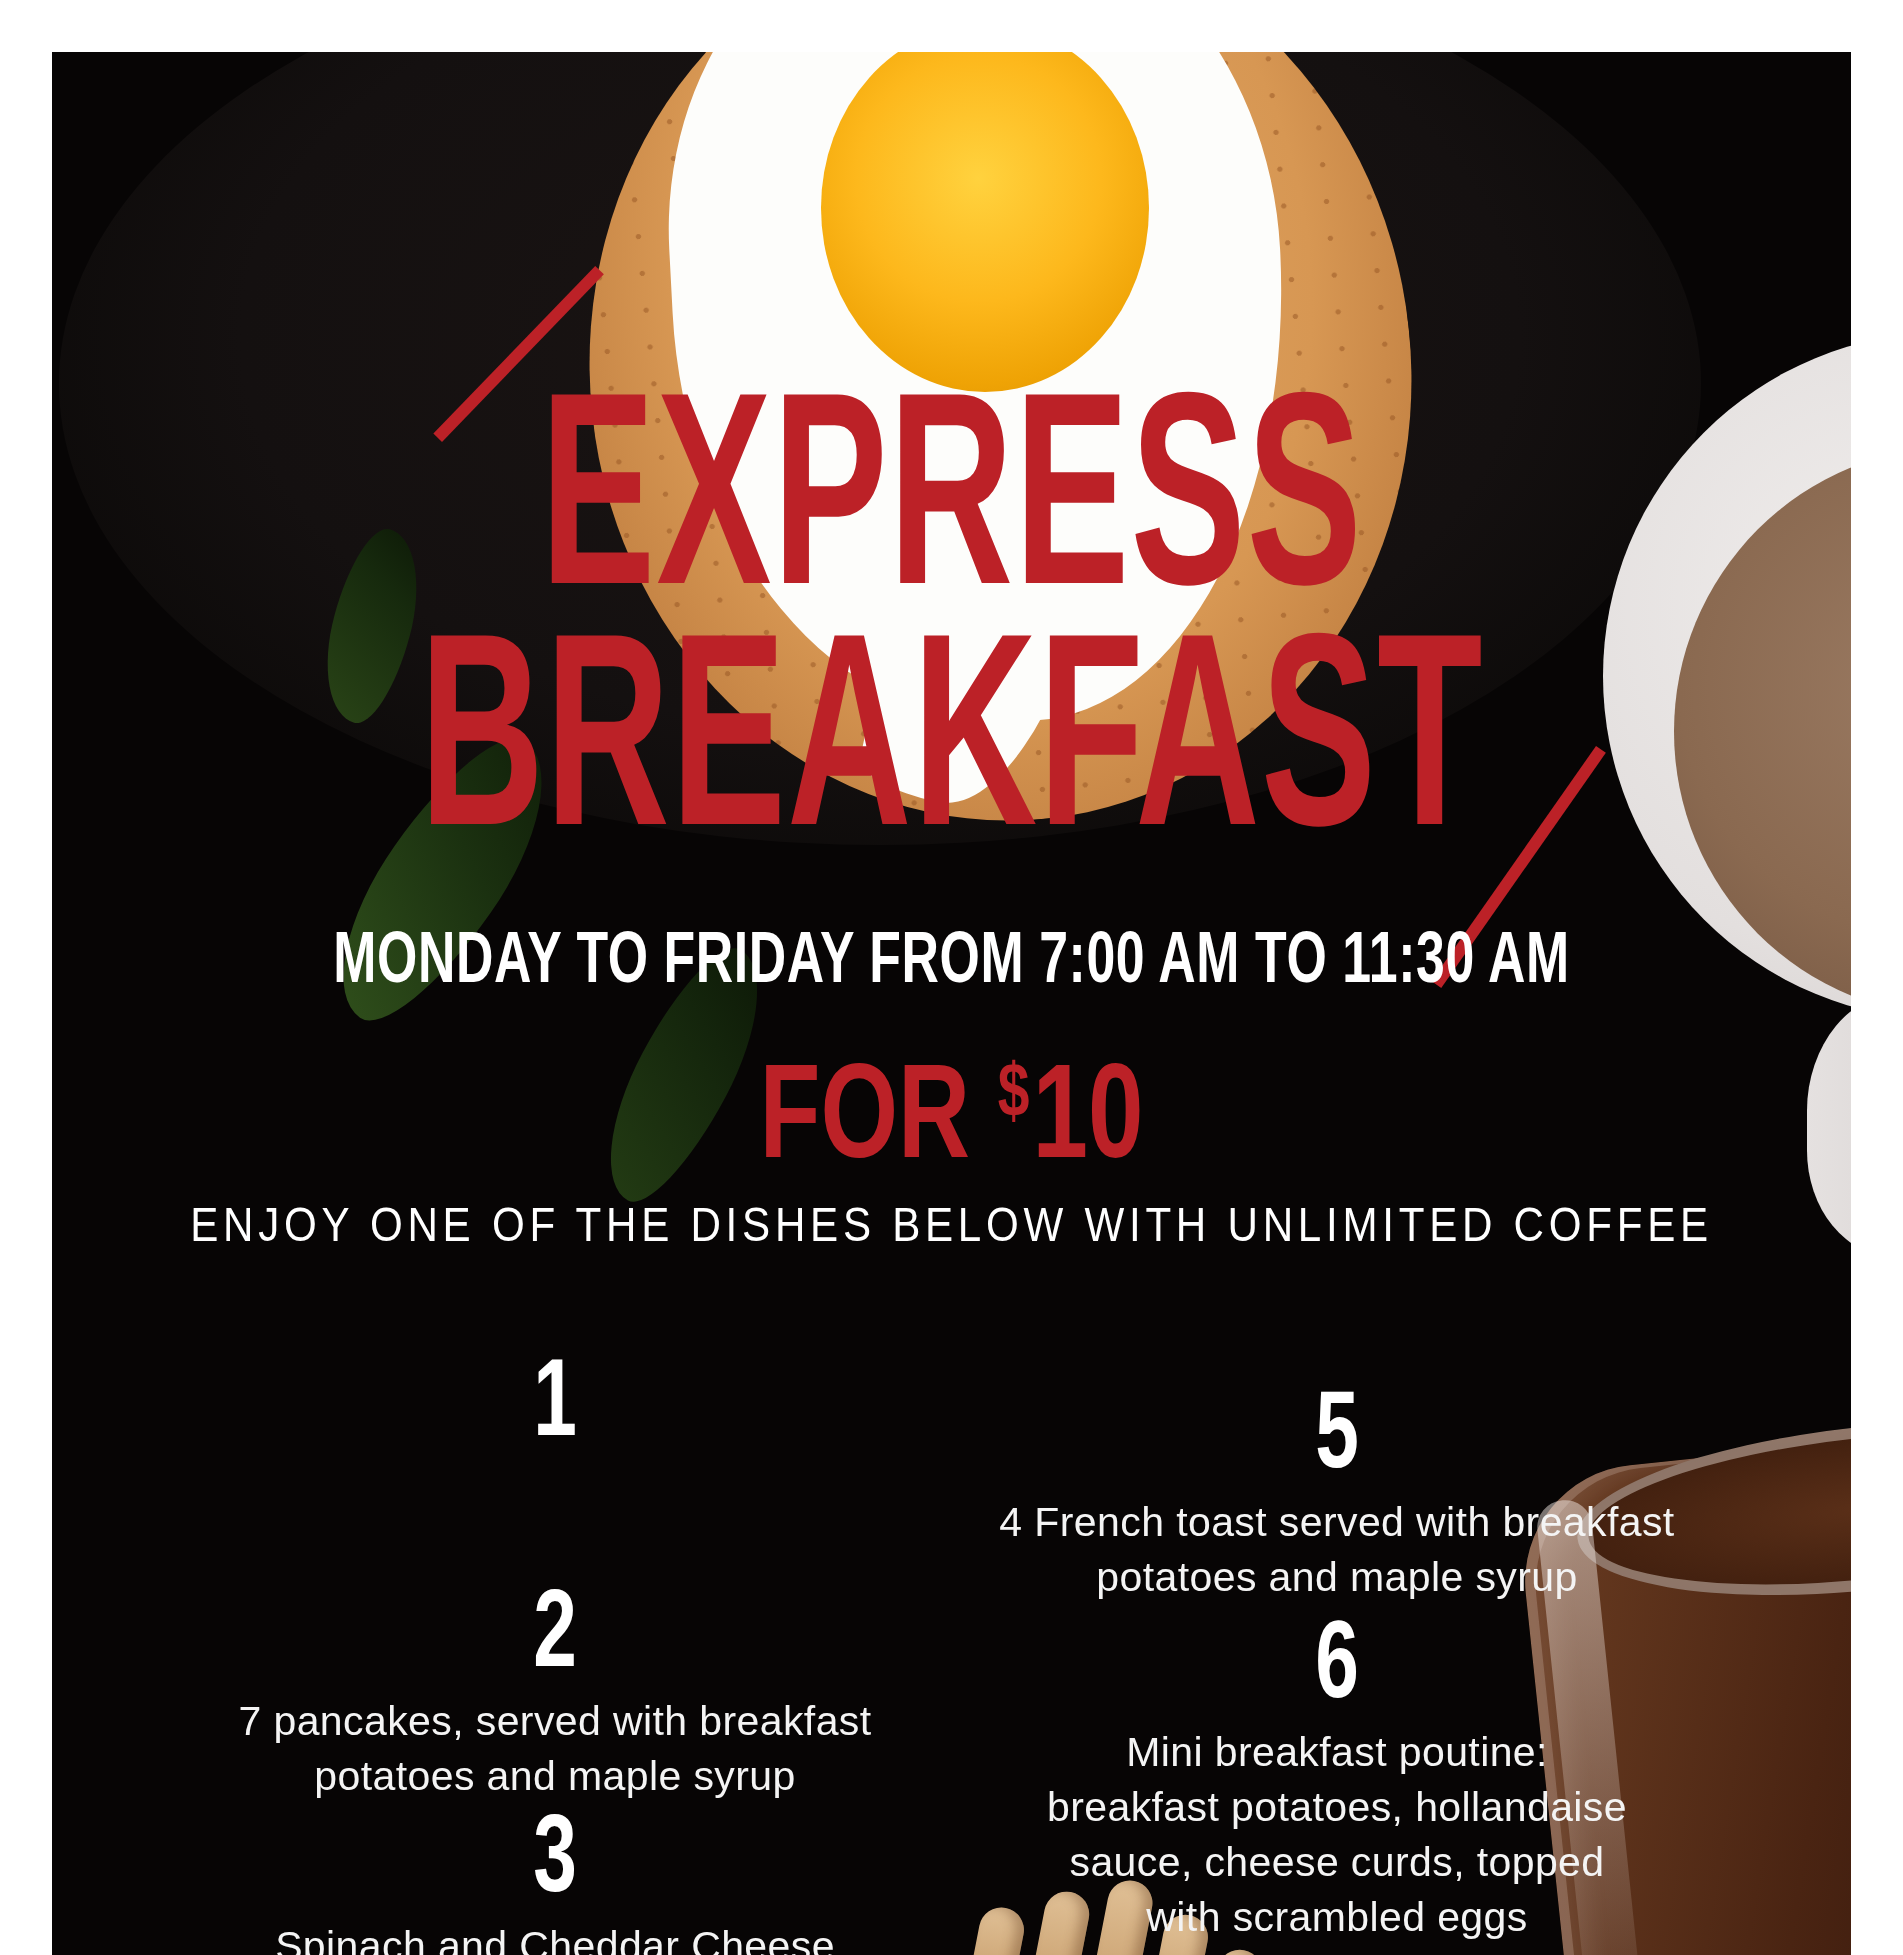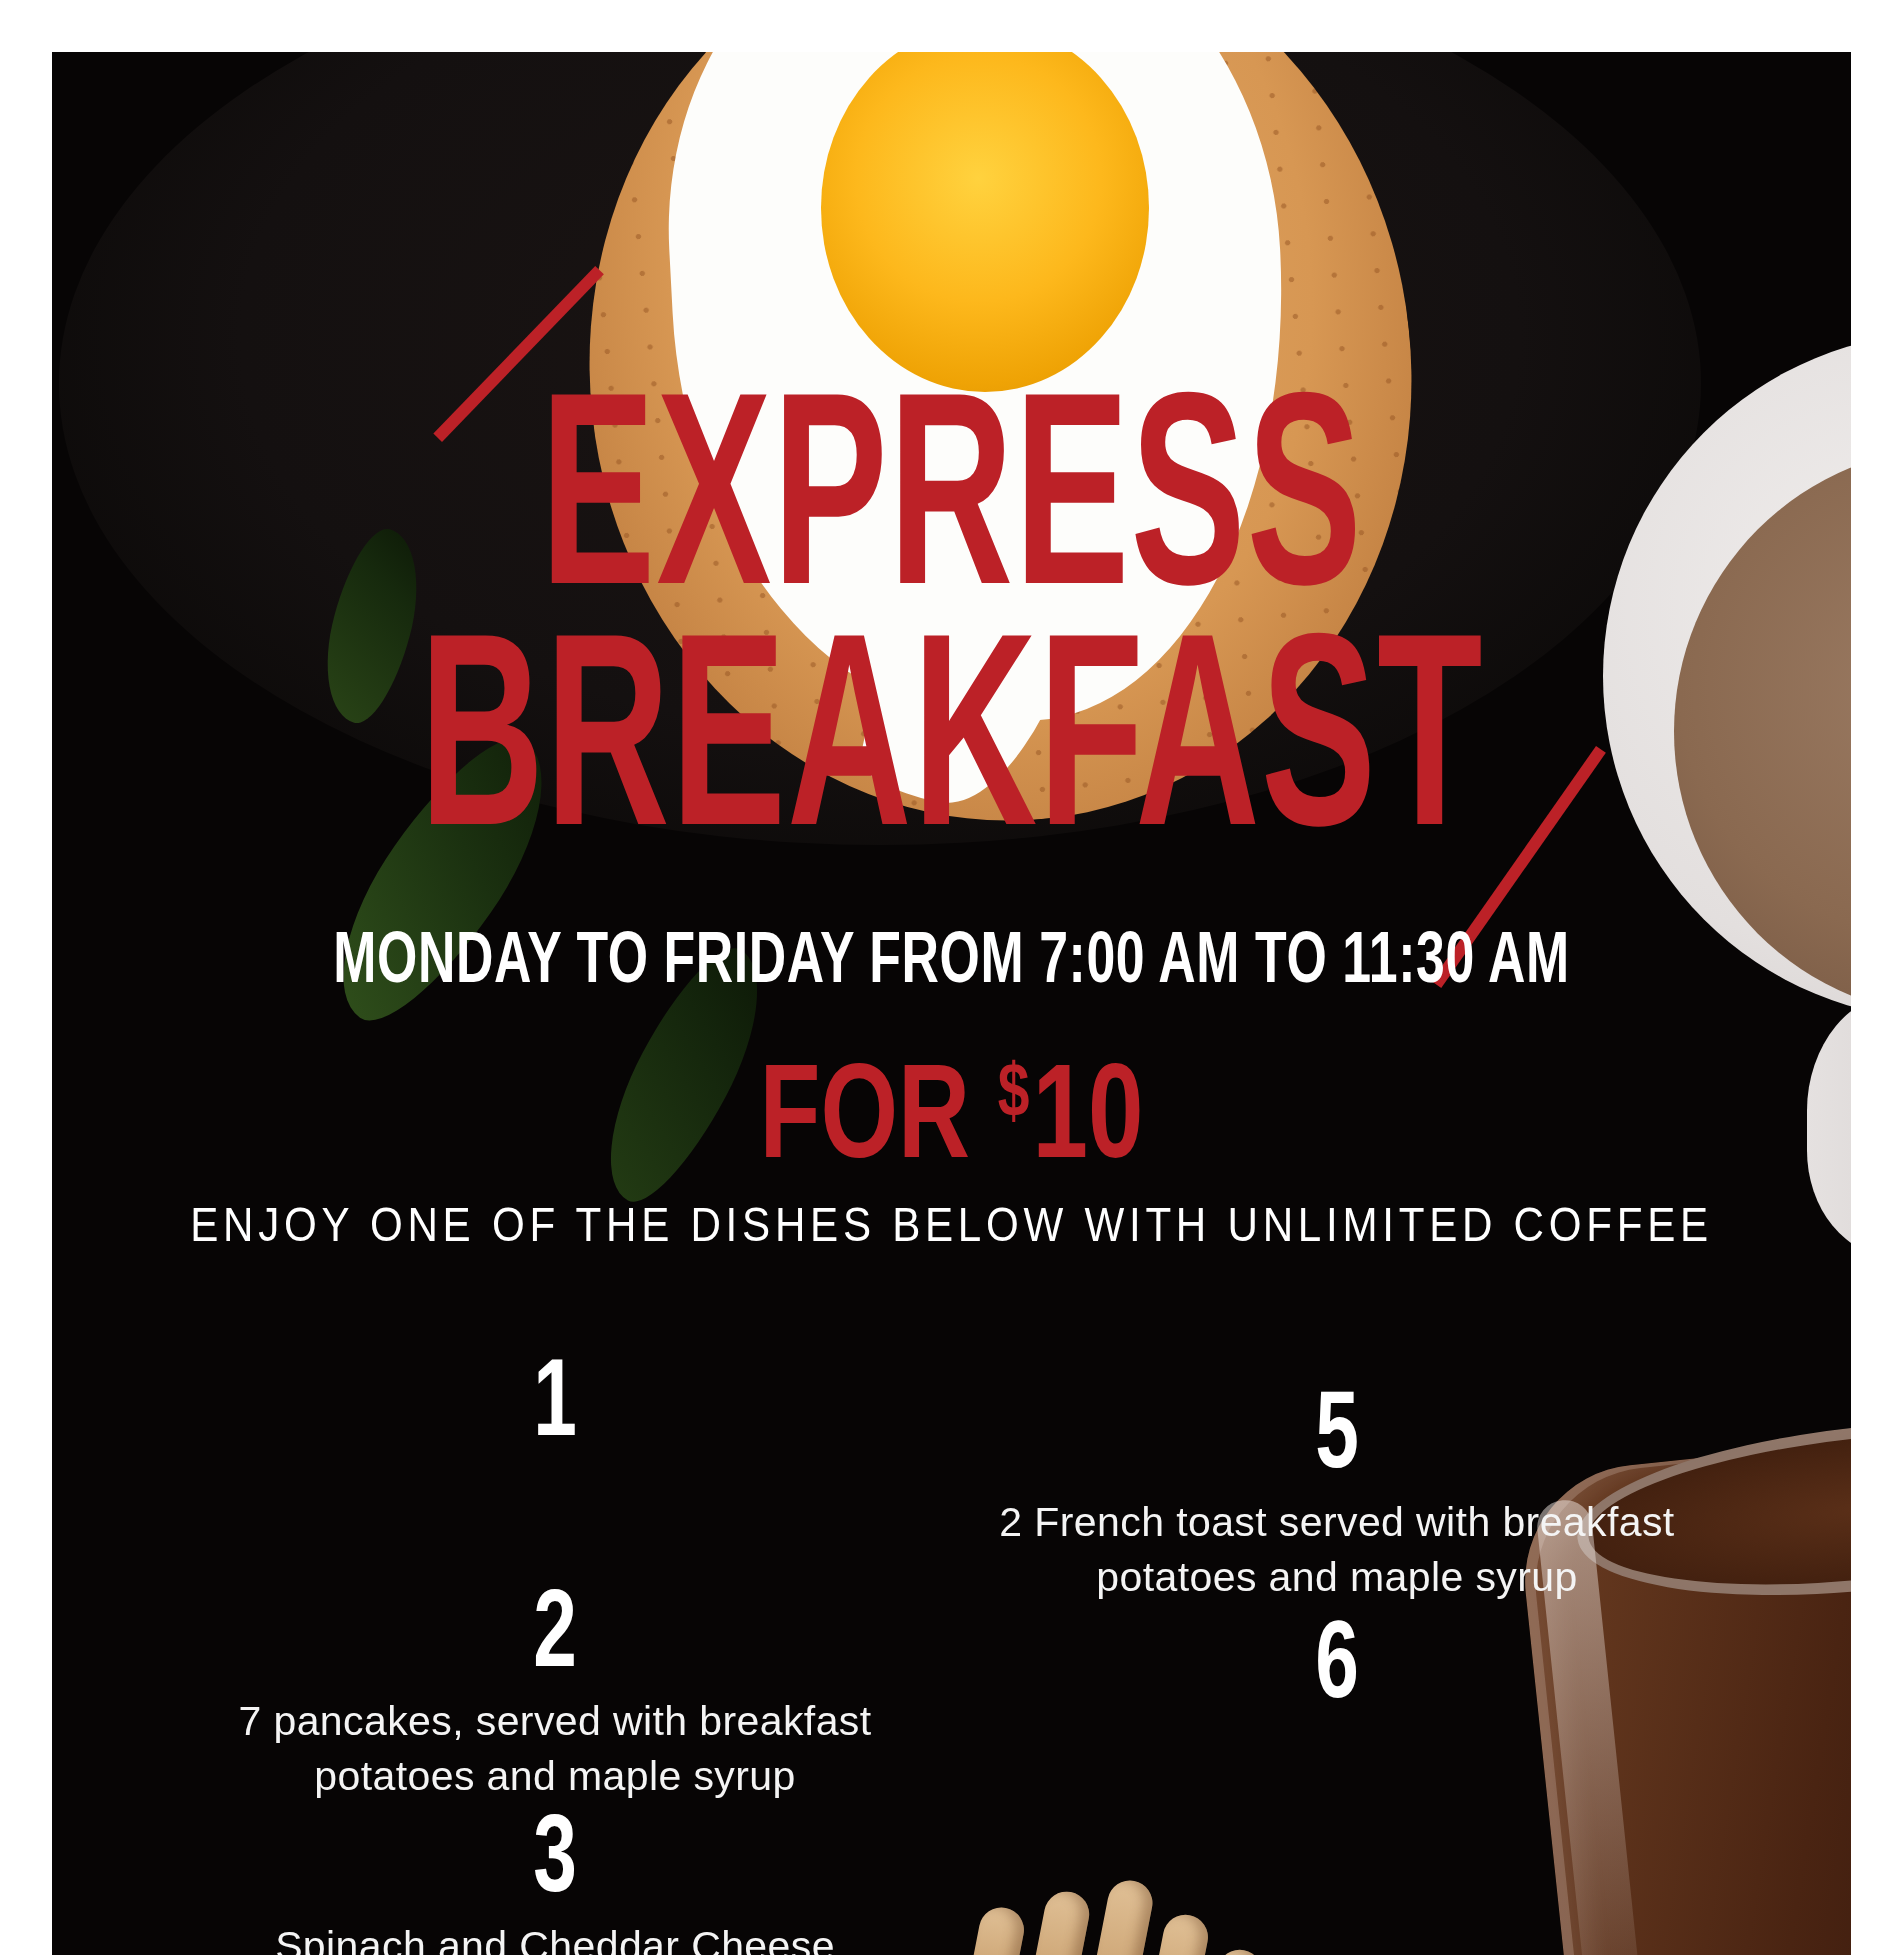--- a/index.html
+++ b/index.html
@@ -134,23 +134,27 @@
         <div class="item-number">3</div>
         <div class="item-text">Spinach and Cheddar Cheese
 Omelette, served with breakfast
 potatoes</div>
       </div>
 
     </div>
     <div class="abs col col-right">
       <div class="abs menu-item i5">
         <div class="item-number">5</div>
-        <div class="item-text">2 French toast served with breakfast
+        <div class="item-text">4 French toast served with breakfast
 potatoes and maple syrup</div>
       </div>
       <div class="abs menu-item i6">
         <div class="item-number">6</div>
+        <div class="item-text">Mini breakfast poutine:
+breakfast potatoes, hollandaise
+sauce, cheese curds, topped
+with scrambled eggs</div>
       </div>
     </div>
 
   </div>
 </div>
 
 
 </body></html>

